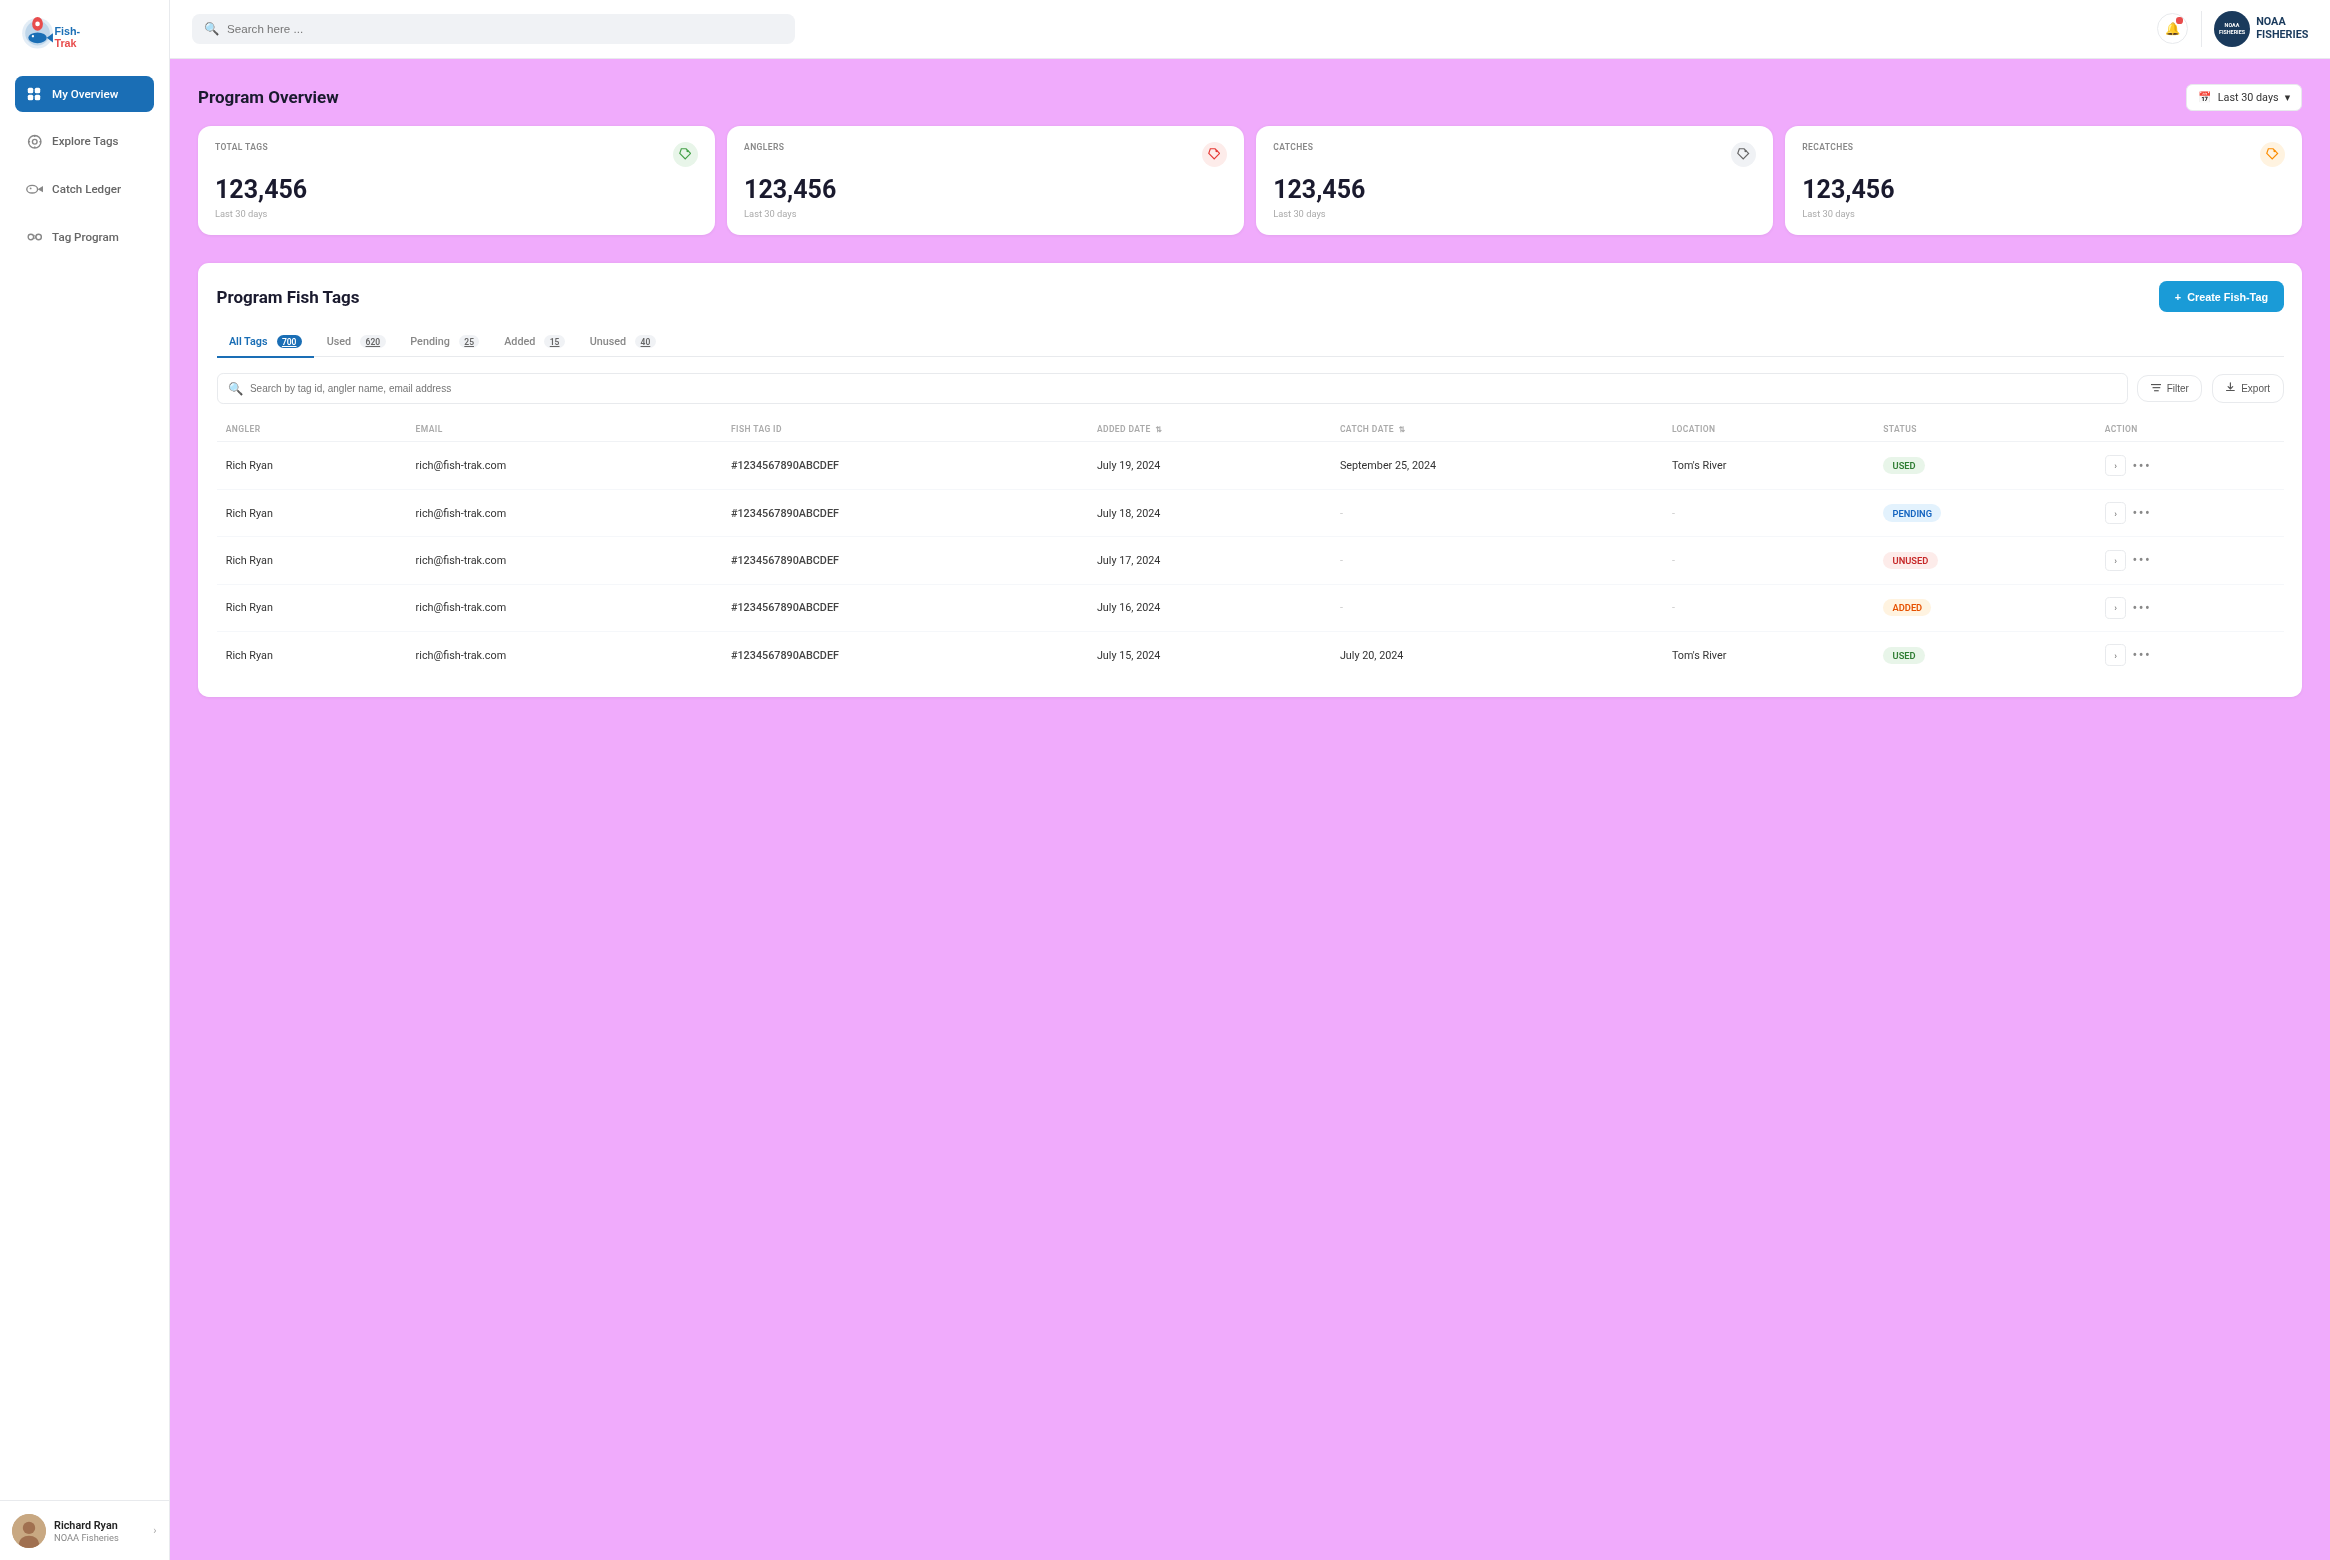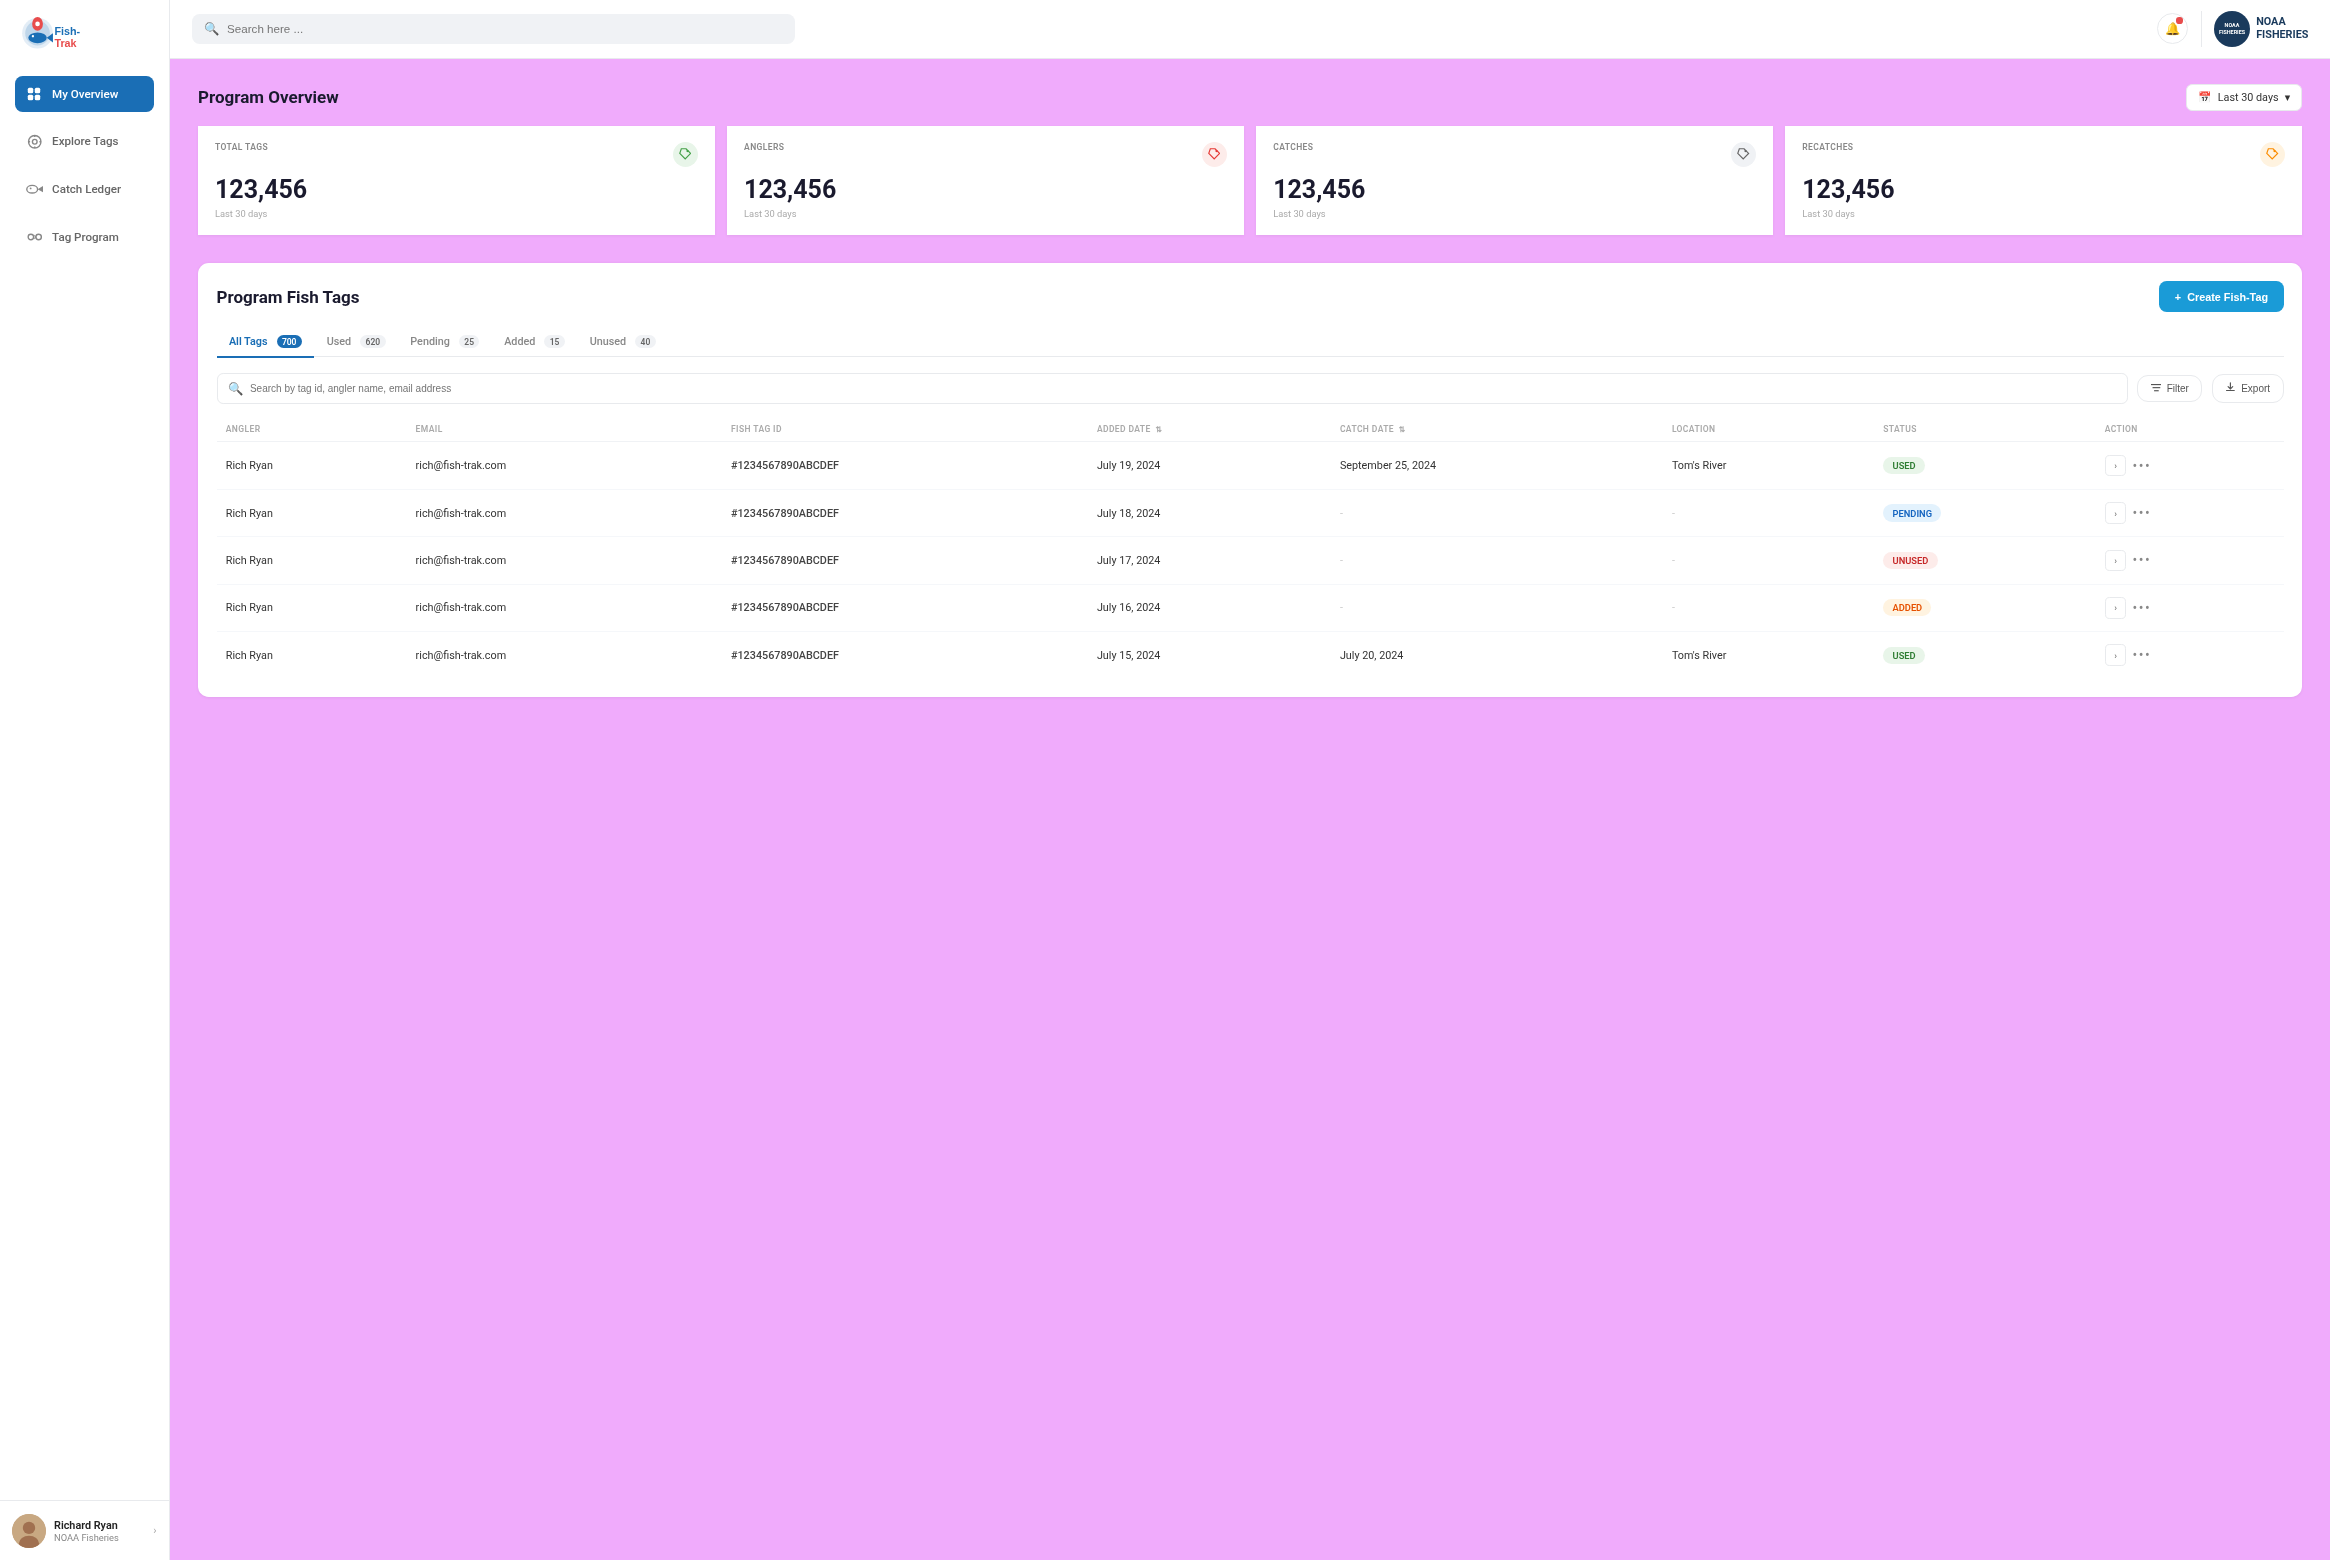--- a/index.html
+++ b/index.html
@@ -177,21 +177,21 @@
 
     
     .stat-cards {
       display: grid;
       grid-template-columns: repeat(4, 1fr);
       gap: 12.4px;
       margin-bottom: 28px;
     }
     .stat-card {
       background: #fff;
-      border-radius: 0;
+      border-radius: 13px;
       padding: 15.5px 17px;
       box-shadow: 0 0.8px 3.1px rgba(0,0,0,0.06);
     }
     .stat-card-header {
       display: flex;
       justify-content: space-between;
       align-items: flex-start;
       margin-bottom: 7.7px;
     }
     .stat-label {
@@ -268,20 +268,21 @@
       border-bottom-color: #1a6eb5;
       font-weight: 600;
     }
     .tab-badge {
       background: #e8f0fe;
       color: #1a6eb5;
       border-radius: 7.7px;
       padding: 1.5px 5.4px;
       font-size: 8.5px;
       font-weight: 600;
+      text-decoration: underline;
     }
     .tab.active .tab-badge { background: #1a6eb5; color: #fff; }
     .tab-badge.gray-badge { background: #f0f2f5; color: #666; }
 
     
     .table-toolbar {
       display: flex;
       align-items: center;
       gap: 9.3px;
       margin-bottom: 12.4px;

